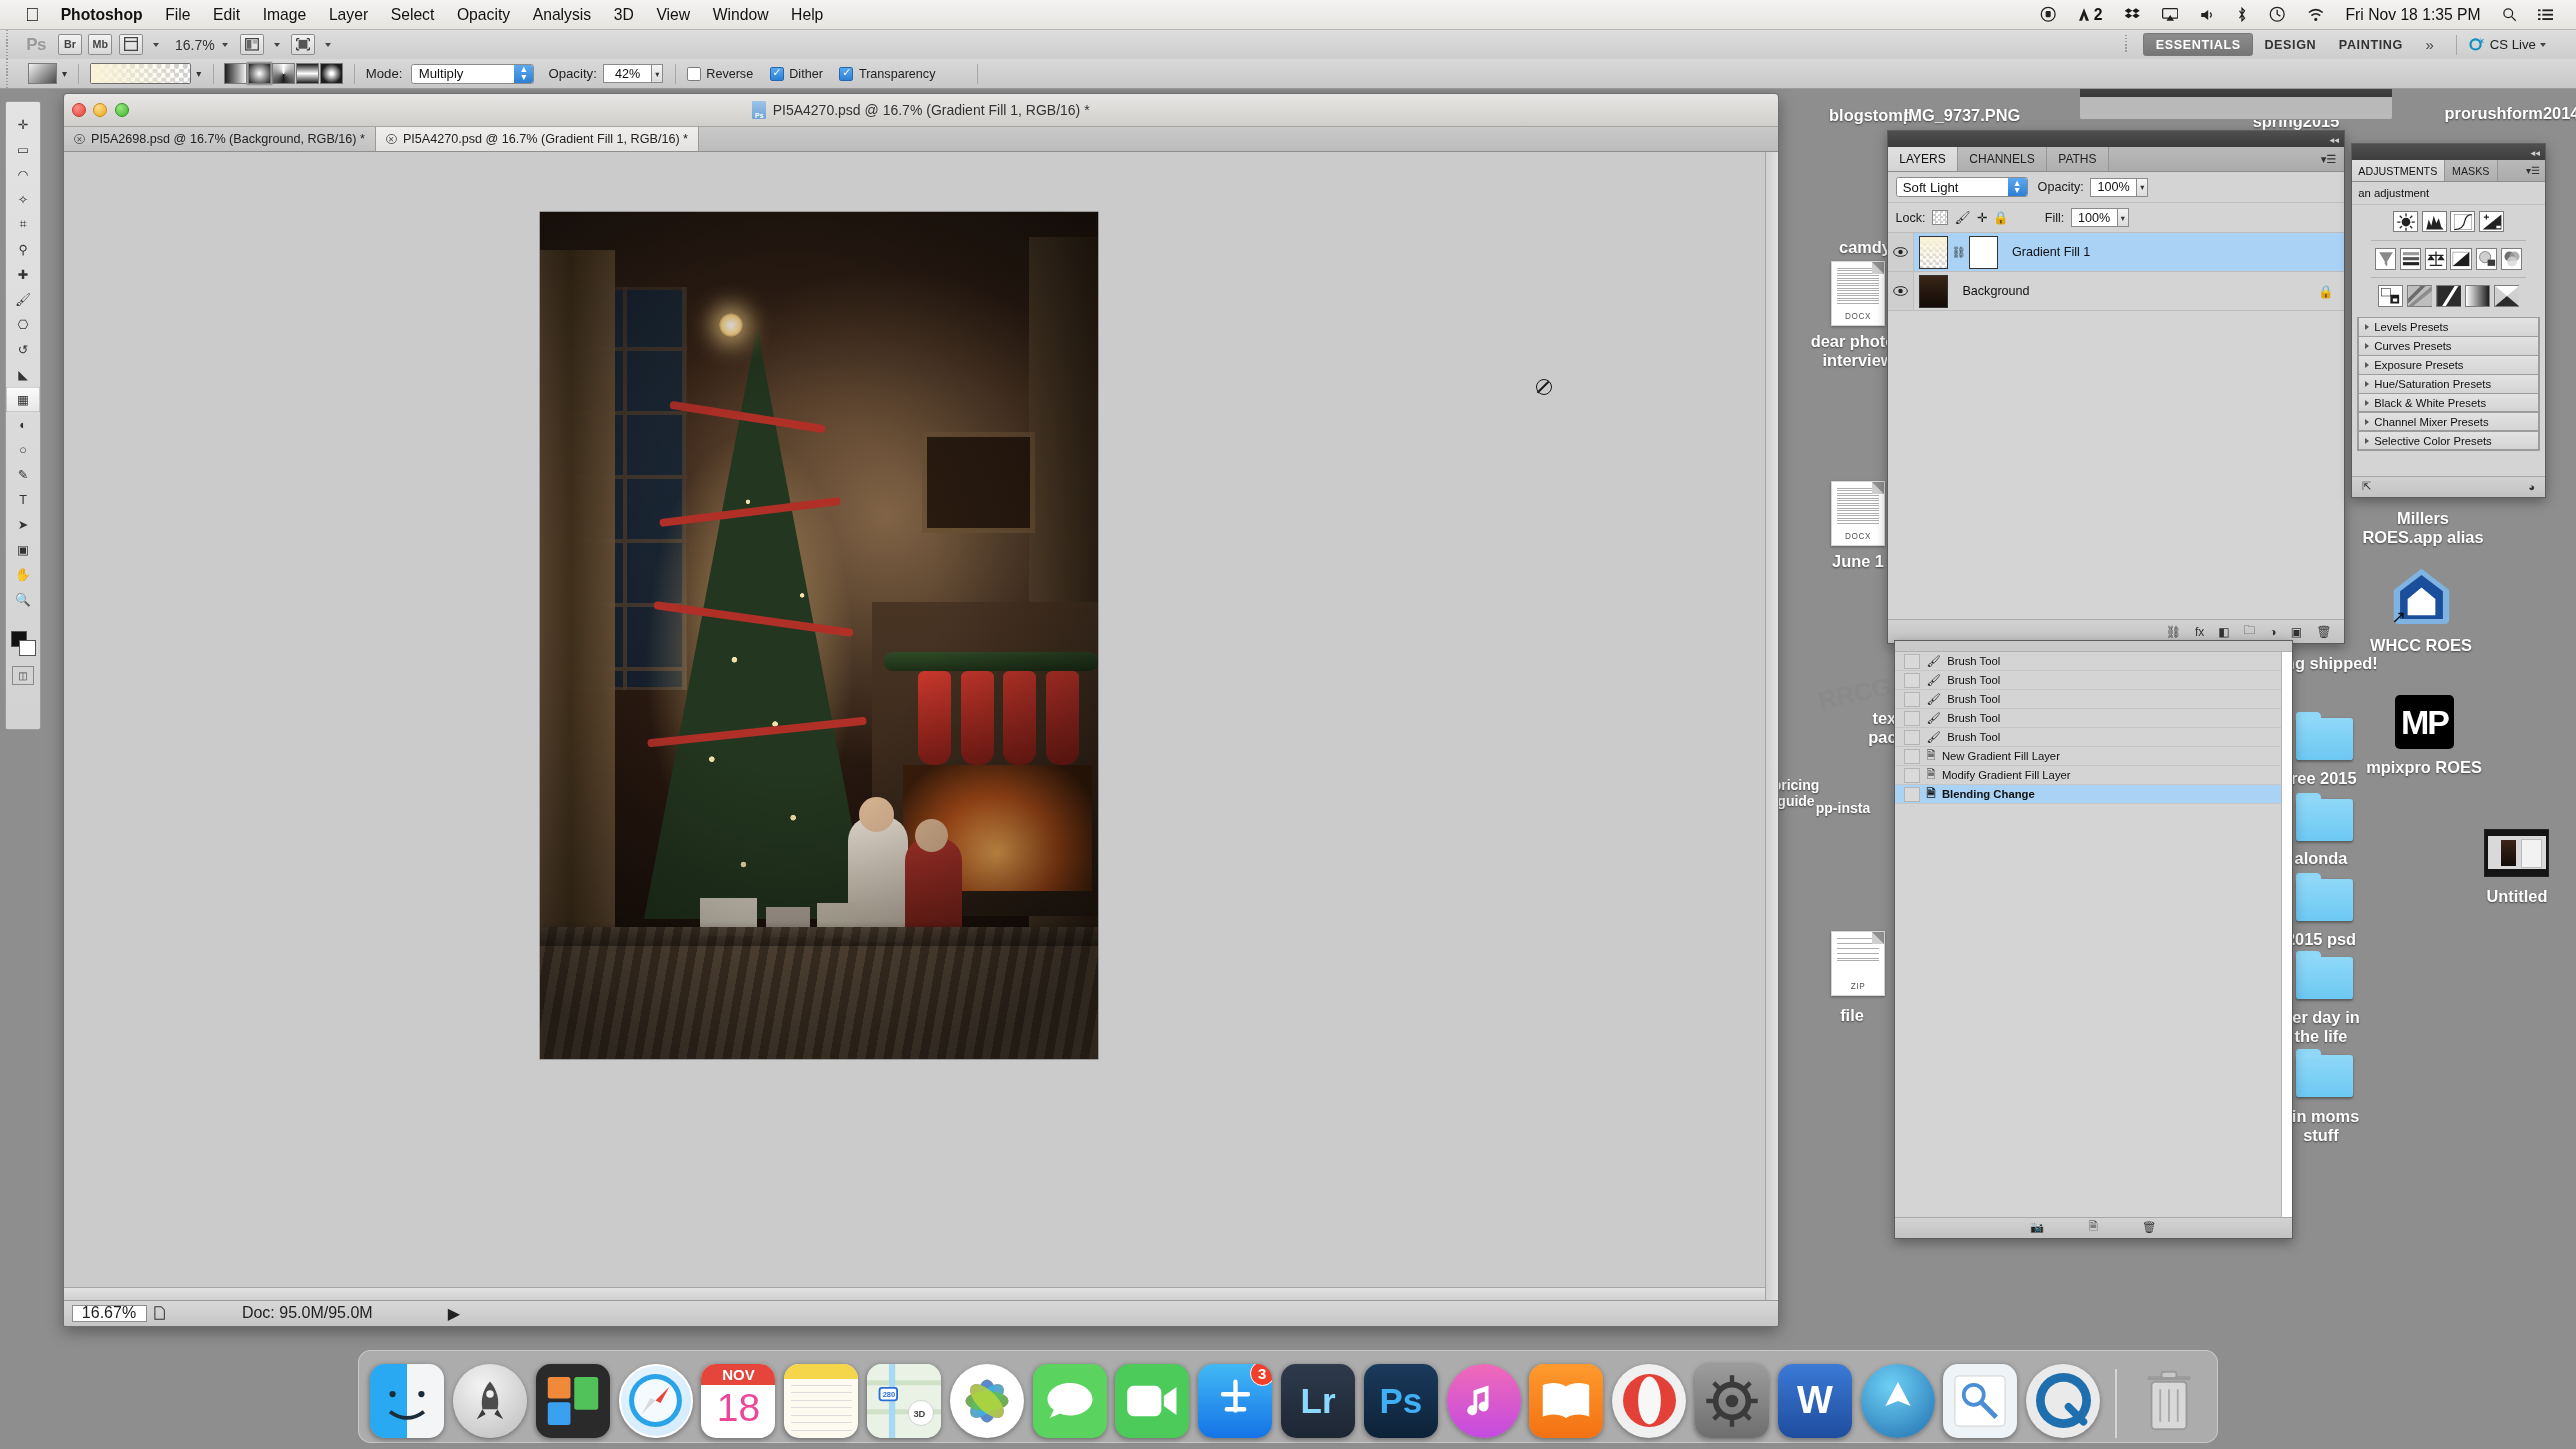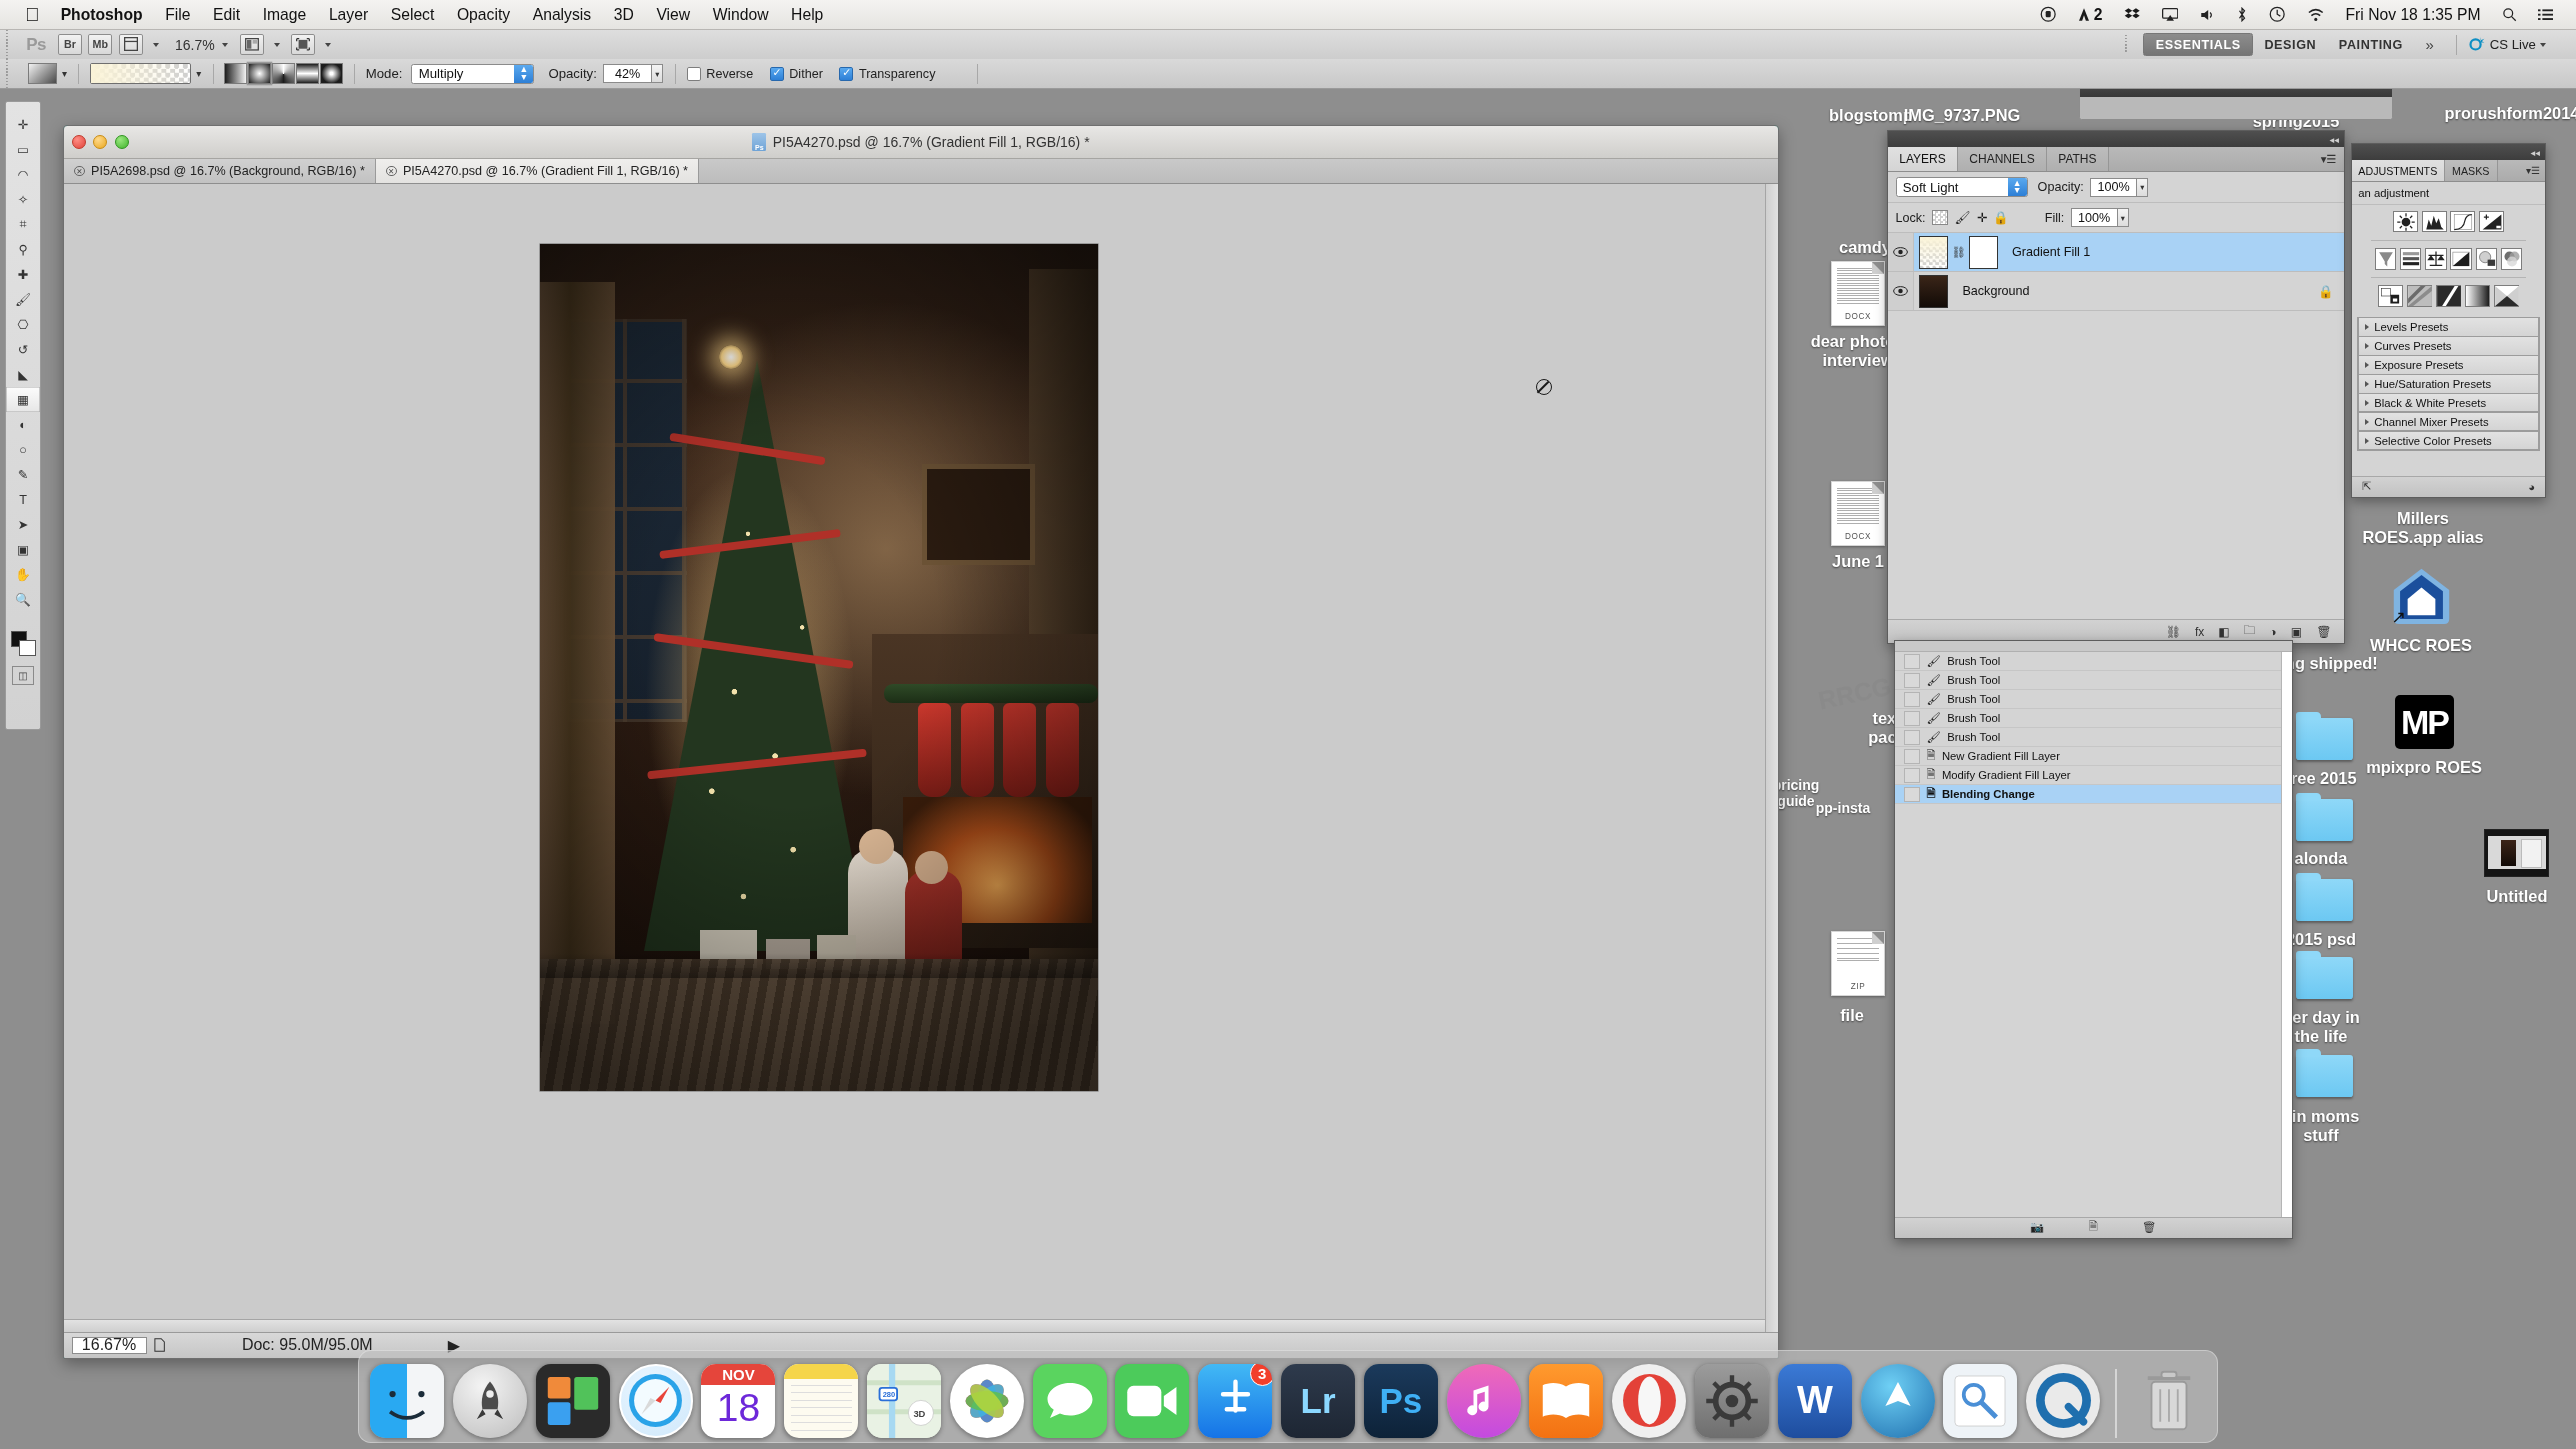--- a/index.html
+++ b/index.html
@@ -130,21 +130,21 @@
   #toolbox .tool{
     width:34px; height:25px; display:flex; align-items:center; justify-content:center;
     font-size:12.6px; color:#333;
   }
   #toolbox .tool.sel{ background:linear-gradient(#fcfcfc,#e6e6e6); box-shadow:inset 0 0 0 0.6px #aaa;}
 
   
   #docwin{
     position:absolute; left:63px; top:93px; width:1716px; height:1234px;
     background:#0f766e; border:0.6px solid #6f6f6f; border-radius:4.4px 4.4px 1.9px 1.9px;
-    box-shadow:0 5px 16.4px rgba(0,0,0,.35); z-index:30; overflow:hidden;margin-top:32px;
+    box-shadow:0 5px 16.4px rgba(0,0,0,.35); z-index:30; overflow:hidden;
   }
   #docwin .titlebar{
     height:33px; background:linear-gradient(#e8e7e5,#cfcecb);
     border-bottom:0.6px solid #a6a5a2; display:flex; align-items:center; position:relative;
   }
   .tl{ width:14px;height:14px;border-radius:50%; margin-left:7.5px; }
   .tl.r{ background:radial-gradient(circle at 35% 30%, #ff8d84, #e0443a); border:0.6px solid #c0392b;}
   .tl.y{ background:radial-gradient(circle at 35% 30%, #ffd98a, #e9a820); border:0.6px solid #c98c12;}
   .tl.g{ background:radial-gradient(circle at 35% 30%, #9ae77f, #41b42c); border:0.6px solid #2f9420;}
   #docwin .wtitle{
@@ -985,21 +985,21 @@
   <div class="dock-ico" style="background:radial-gradient(circle at 40% 30%,#eaf6ff,#cfe8fb);border-radius:50%;border:2.5px solid #fff;">
     <svg width="63" height="63" viewBox="0 0 100 100">
         <circle cx="50" cy="50" r="42" fill="#2aa3e8"></circle>
         <circle cx="50" cy="50" r="34" fill="#f3fbff"></circle>
         <path d="M50 50 L72 28 L58 54 Z" fill="#e8443a"></path>
         <path d="M50 50 L28 72 L42 46 Z" fill="#d9d9d9"></path>
       </svg>
   </div>
   <div class="dock-ico" style="background:#fff;">
     <div style="position:absolute;left:0;right:0;top:0;height:21.4px;background:#e5453b;color:#fff;font-size:15px;display:flex;align-items:center;justify-content:center;">NOV</div>
-    <div style="color:#6d28d9;font-size:39px;margin-top:15px;font-weight:normal;">18</div>
+    <div style="color:#ec4899;font-size:39px;margin-top:15px;font-weight:normal;">18</div>
   </div>
   <div class="dock-ico" style="background:#fdfbf0;">
     <div style="position:absolute;left:0;right:0;top:0;height:15px;background:#f5d54a;"></div>
     <div style="position:absolute;left:6.3px;right:6.3px;top:21.4px;bottom:6.3px;background:repeating-linear-gradient(#ddd 0 0.6px,transparent 0.6px 7.5px);"></div>
   </div>
   <div class="dock-ico" style="background:#e8f3e2;">
     <svg width="74" height="74" viewBox="0 0 118 118" style="font-size:54px">
         <rect width="118" height="118" fill="#e9f2e4"></rect>
         <path d="M0 30 h118 M0 76 h118" stroke="#cfe2c7" stroke-width="8"></path>
         <path d="M40 0 v118" stroke="#a7d9f2" stroke-width="10"></path>

